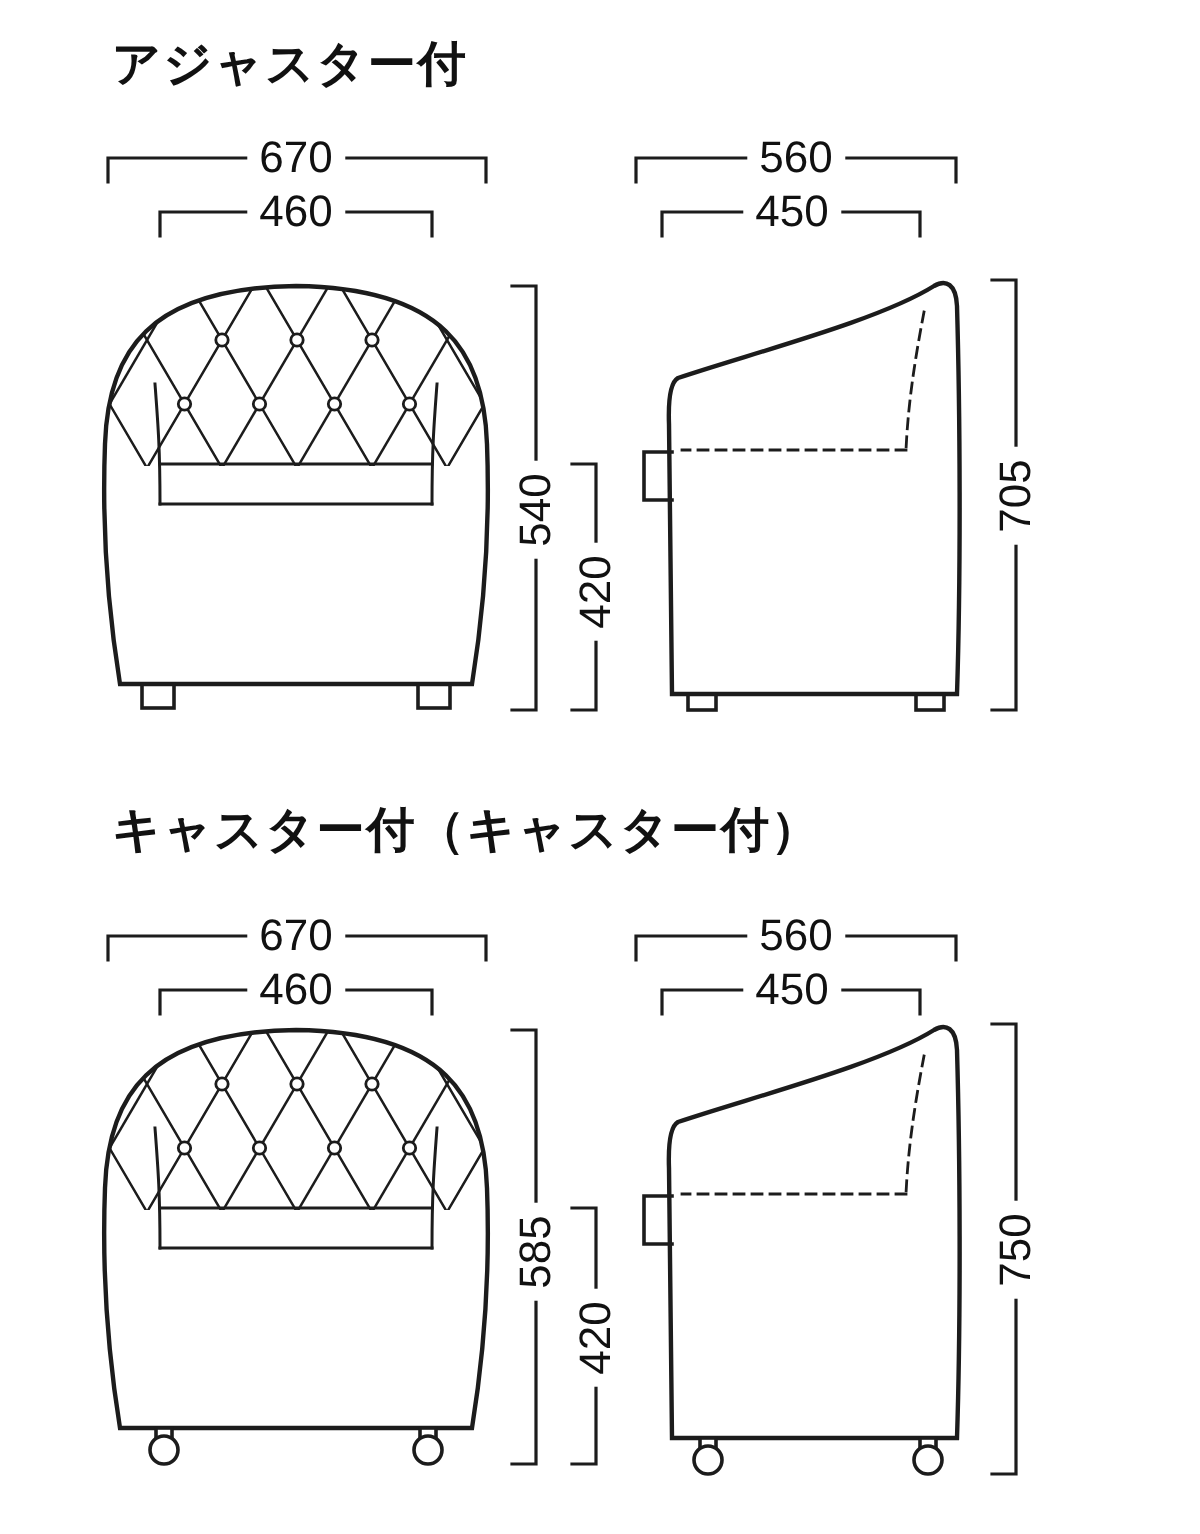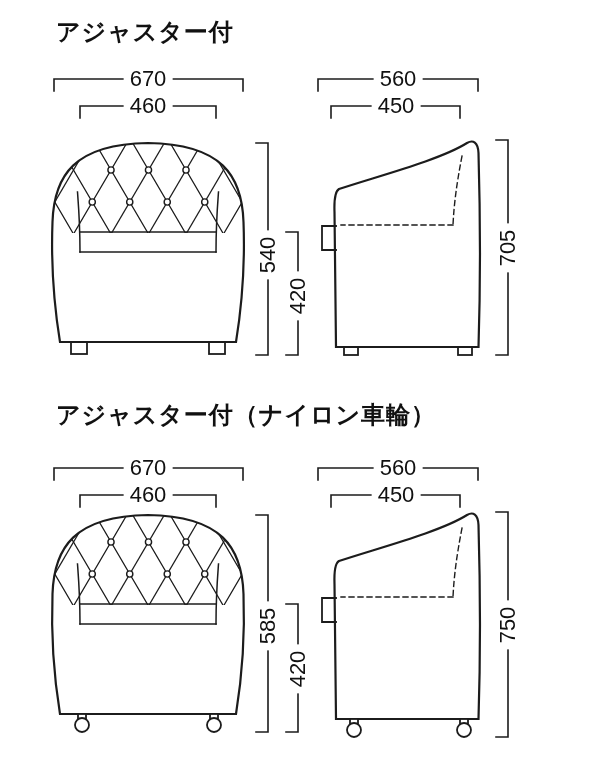--- a/index.html
+++ b/index.html
@@ -129,21 +129,21 @@
       <path d="M 64 507 V 495 H 200 V 507"></path>
       <path d="M 302 480 V 468 H 462 V 480"></path>
       <path d="M 315 507 V 495 H 444 V 507"></path>
       <path d="M 240 515 H 252 V 732 H 240"></path>
       <path d="M 270 604 H 282 V 732 H 270"></path>
       <path d="M 480 512 H 492 V 737 H 480"></path>
     </g>
   </svg>
 
   <div class="section-title" style="top:16px;">アジャスター付</div>
-  <div class="section-title" style="top:399px;">アジャスター付（ナイロン車輪）</div>
+  <div class="section-title" style="top:399px;">キャスター付（キャスター付）</div>
 
   <span class="dim" style="left:132px;top:79px;">670</span>
   <span class="dim" style="left:132px;top:106px;">460</span>
   <span class="dim" style="left:382px;top:79px;">560</span>
   <span class="dim" style="left:380px;top:106px;">450</span>
   <span class="dim v" style="left:252px;top:255px;">540</span>
   <span class="dim v" style="left:282px;top:296px;">420</span>
   <span class="dim v" style="left:492px;top:248px;">705</span>
 
   <span class="dim" style="left:132px;top:468px;">670</span>

